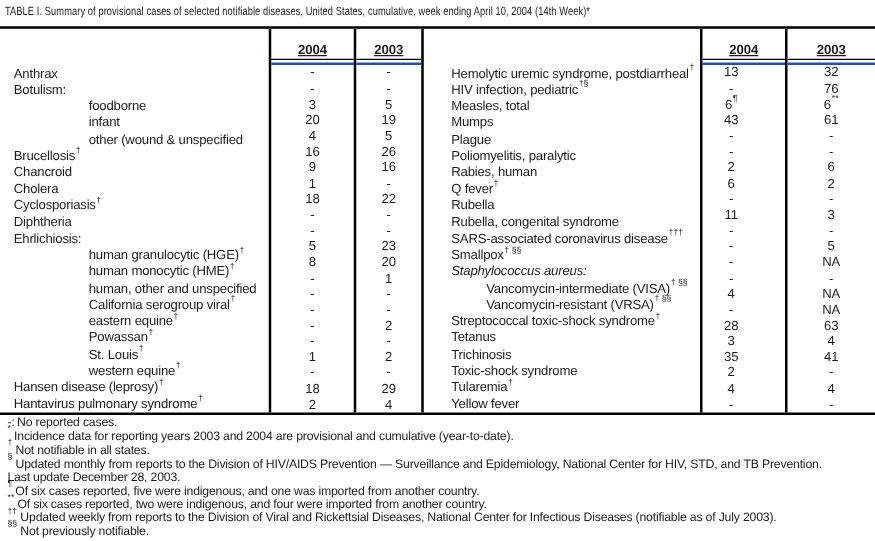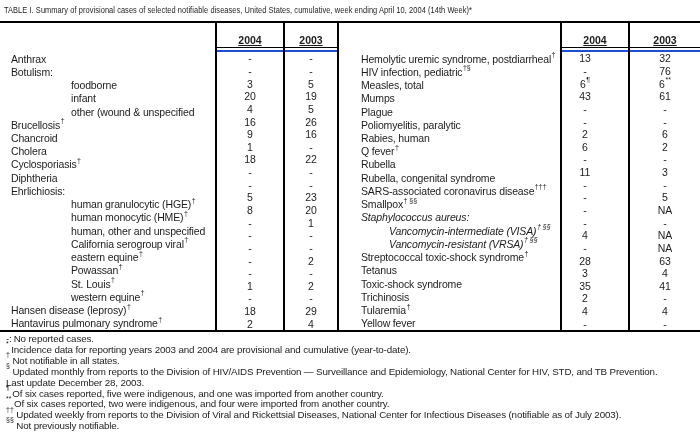--- a/index.html
+++ b/index.html
@@ -22,21 +22,21 @@
     height:29px;box-sizing:border-box;display:flex;flex-direction:column;
     justify-content:flex-end;align-items:center;font-weight:bold;font-size:10.5px;line-height:11px;
   }
   .numcol .hcell{border-bottom:2px solid #1d4ed8;gap:36px;}
   .hyear{width:100%;text-align:center;border-bottom:1px solid #000;padding-bottom:1px;margin-bottom:2px;text-decoration:underline;}
   .rows{flex:1 1 0;display:flex;flex-direction:column;min-height:0;}
   .row{flex:1 1 0;display:flex;align-items:center;min-height:0;font-size:10.5px;line-height:10px;white-space:nowrap;}
   .namecell{padding-left:11px;letter-spacing:-0.15px;}
   .namecell.indent{padding-left:71px;}
   .rightnames .namecell{padding-left:22px;text-align:center;}
-  .rightnames .namecell.indent{padding-left:50px;font-style:italic;}
+  .rightnames .namecell.indent{padding-left:50px;}
   .namecell.italic .lbl{font-style:italic;}
   .numcol .row{justify-content:center;}
   .col-r04 .row{box-sizing:border-box;padding-right:20px;align-items:center;}
   sup.fnmark, .row sup{
     font-size:7px;line-height:0;position:relative;top:-3.5px;margin-left:0.5px;letter-spacing:0;
   }
   .fnotes{position:absolute;left:6px;top:334px;width:692px;font-size:9.8px;letter-spacing:-0.15px;color:#1c1c1c;}
   .fn{line-height:10.9px;white-space:nowrap;}
   .fn .mk{margin-right:2px;}
   .fn sup.fnmark{top:-2.5px;margin-right:2.5px;margin-left:0;}
@@ -336,24 +336,24 @@
             <sup>† §§</sup>
           </div>
           <div class="row namecell">
             <span class="lbl">Streptococcal toxic-shock syndrome</span>
             <sup>†</sup>
           </div>
           <div class="row namecell">
             <span class="lbl">Tetanus</span>
           </div>
           <div class="row namecell">
+            <span class="lbl">Trichinosis</span>
+          </div>
+          <div class="row namecell">
             <span class="lbl">Toxic-shock syndrome</span>
-          </div>
-          <div class="row namecell">
-            <span class="lbl">Trichinosis</span>
           </div>
           <div class="row namecell">
             <span class="lbl">Tularemia</span>
             <sup>†</sup>
           </div>
           <div class="row namecell">
             <span class="lbl">Yellow fever</span>
           </div>
         </div>
     </div>

